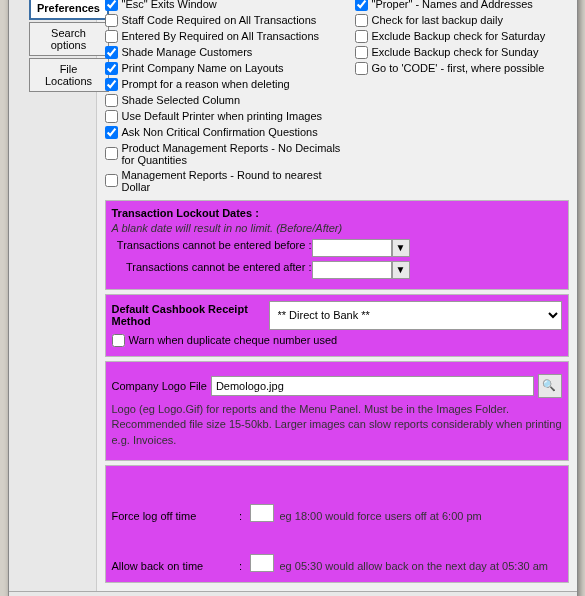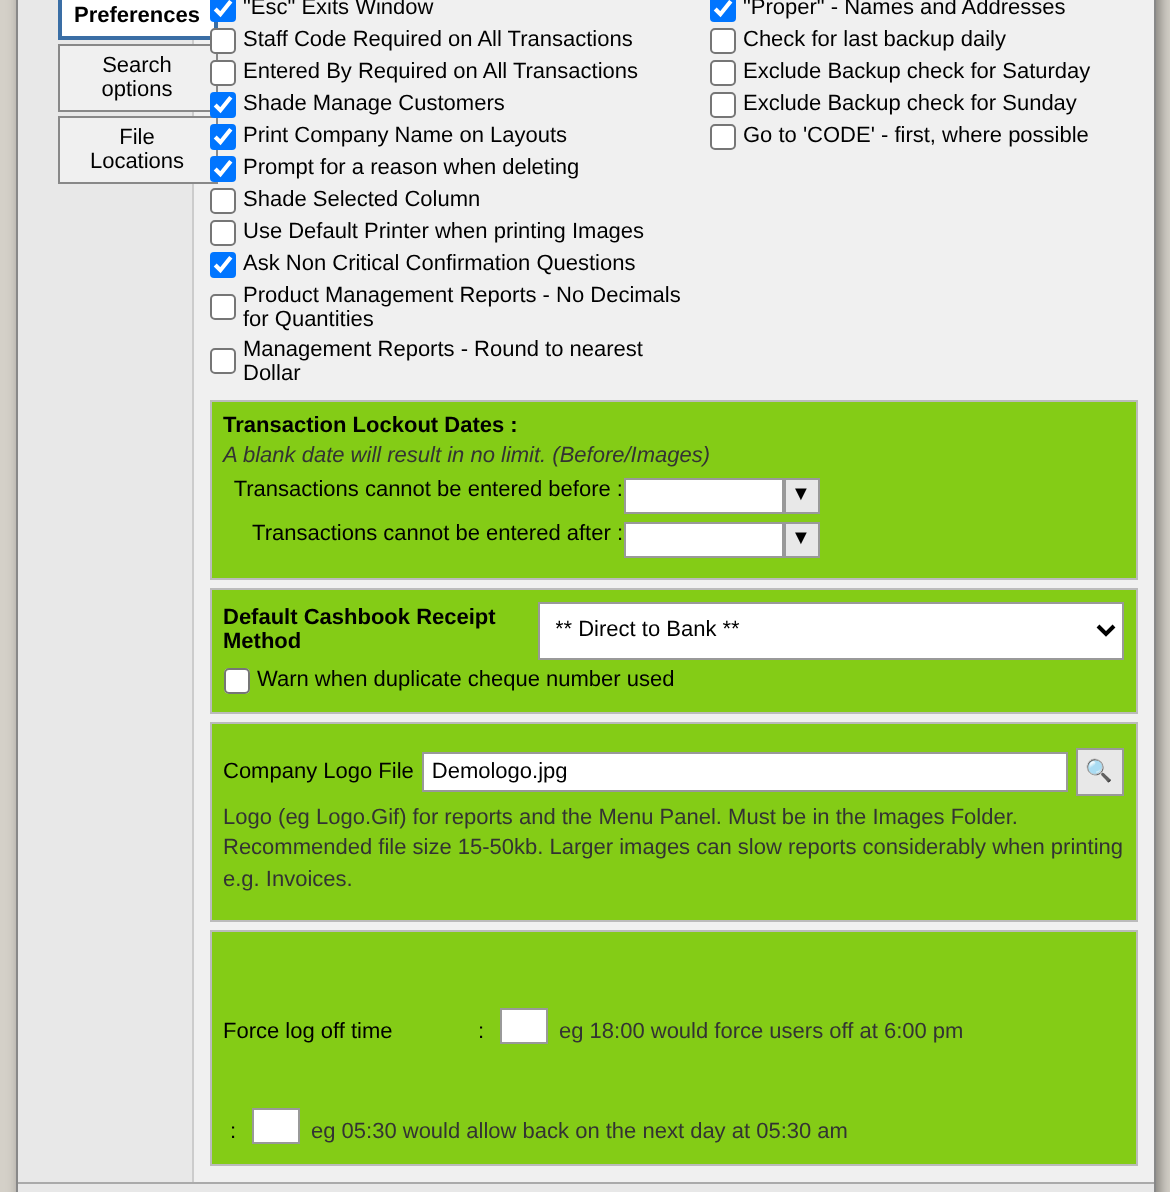--- a/index.html
+++ b/index.html
@@ -248,21 +248,21 @@
       border: 1px solid #888;
       cursor: pointer;
       font-size: 11px;
       display: flex;
       align-items: center;
       gap: 4px;
       padding: 0 10px;
     }
     .section-lockout {
       border: 1px solid #bbb;
-      background: #84cc16;
+      background: #d946ef;
       padding: 6px;
       margin-top: 4px;
     }
   </style>
 </head>
 <body>
 
 <div class="window">
 
   <div class="titlebar">
@@ -351,21 +351,21 @@
           </div>
           <div class="checkrow">
             <input type="checkbox" style="">
             <span>Go to 'CODE' - first, where possible</span>
           </div>
         </div>
       </div>
 
       <div class="section-lockout">
         <div class="section-title">Transaction Lockout Dates :</div>
-        <div class="section-note">A blank date will result in no limit. (Before/Images)</div>
+        <div class="section-note">A blank date will result in no limit. (Before/After)</div>
         <div class="field-row">
           <span class="field-label">Transactions cannot be entered before :</span>
           <input class="field-input" type="text" style="">
           <div class="dropdown-btn">▼</div>
         </div>
         <div class="field-row">
           <span class="field-label">Transactions cannot be entered after :</span>
           <input class="field-input" type="text" style="">
           <div class="dropdown-btn">▼</div>
         </div>
@@ -396,20 +396,21 @@
       </div>
 
       <div class="section-lockout" style="margin-top:4px;">
         <div class="time-row">
           <span class="time-label">Force log off time</span>
           <span class="time-colon">:</span>
           <input class="time-input" type="text" style="">
           <span class="time-desc">eg  18:00  would force users off at 6:00 pm</span>
         </div>
         <div class="time-row">
+          <span class="time-label">Allow back on time</span>
           <span class="time-colon">:</span>
           <input class="time-input" type="text" style="">
           <span class="time-desc">eg  05:30  would allow back on the next day at 05:30 am</span>
         </div>
       </div>
 
     </div>
   </div>
 
   <div class="bottom-bar">

